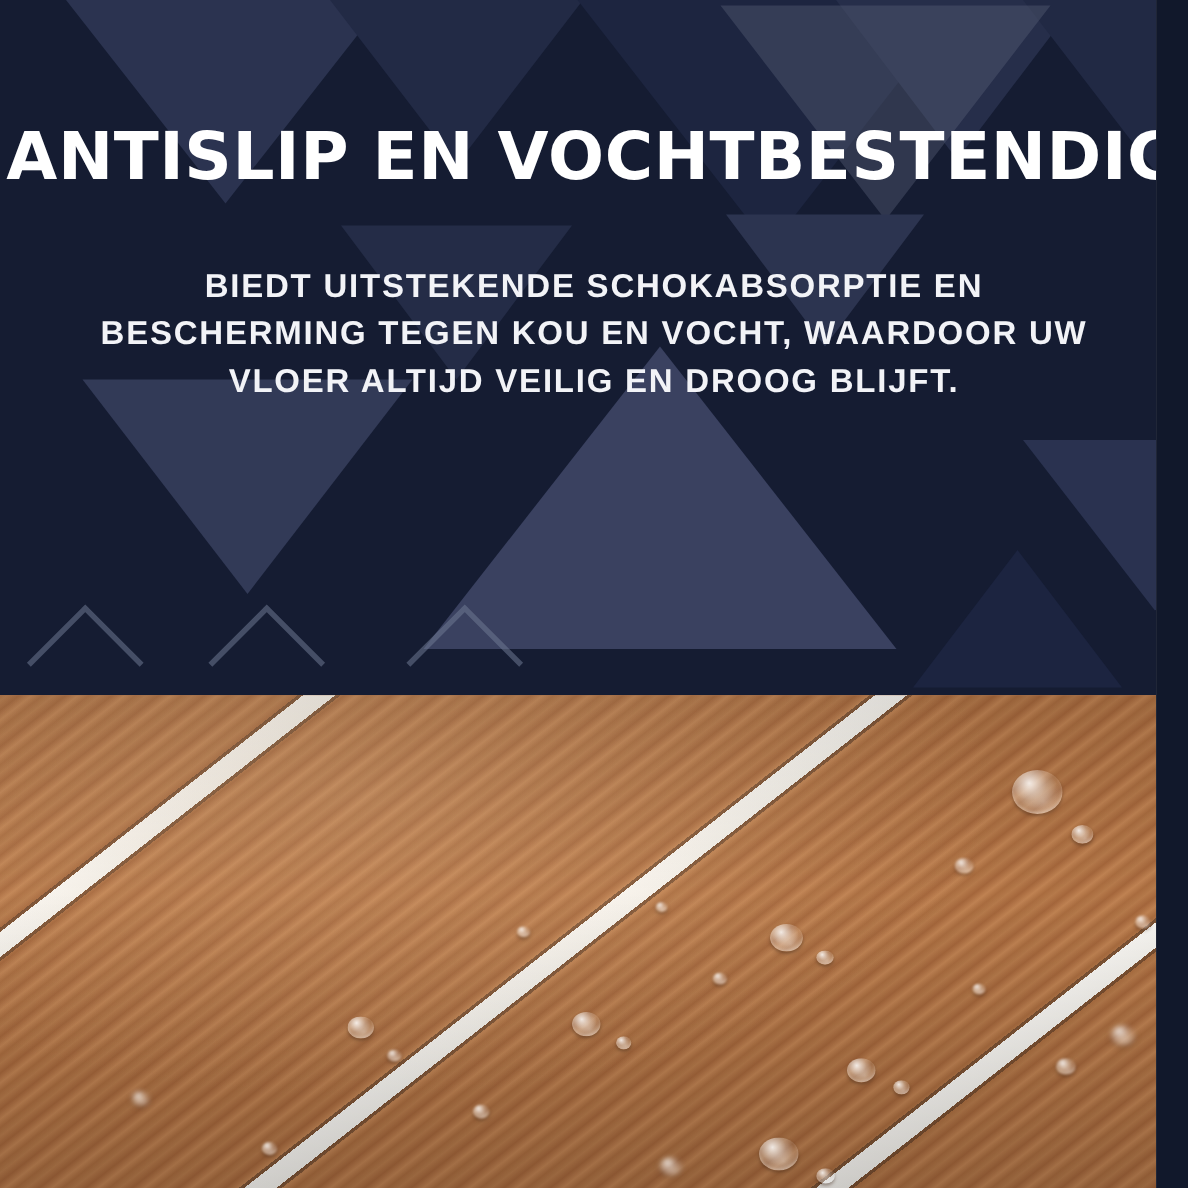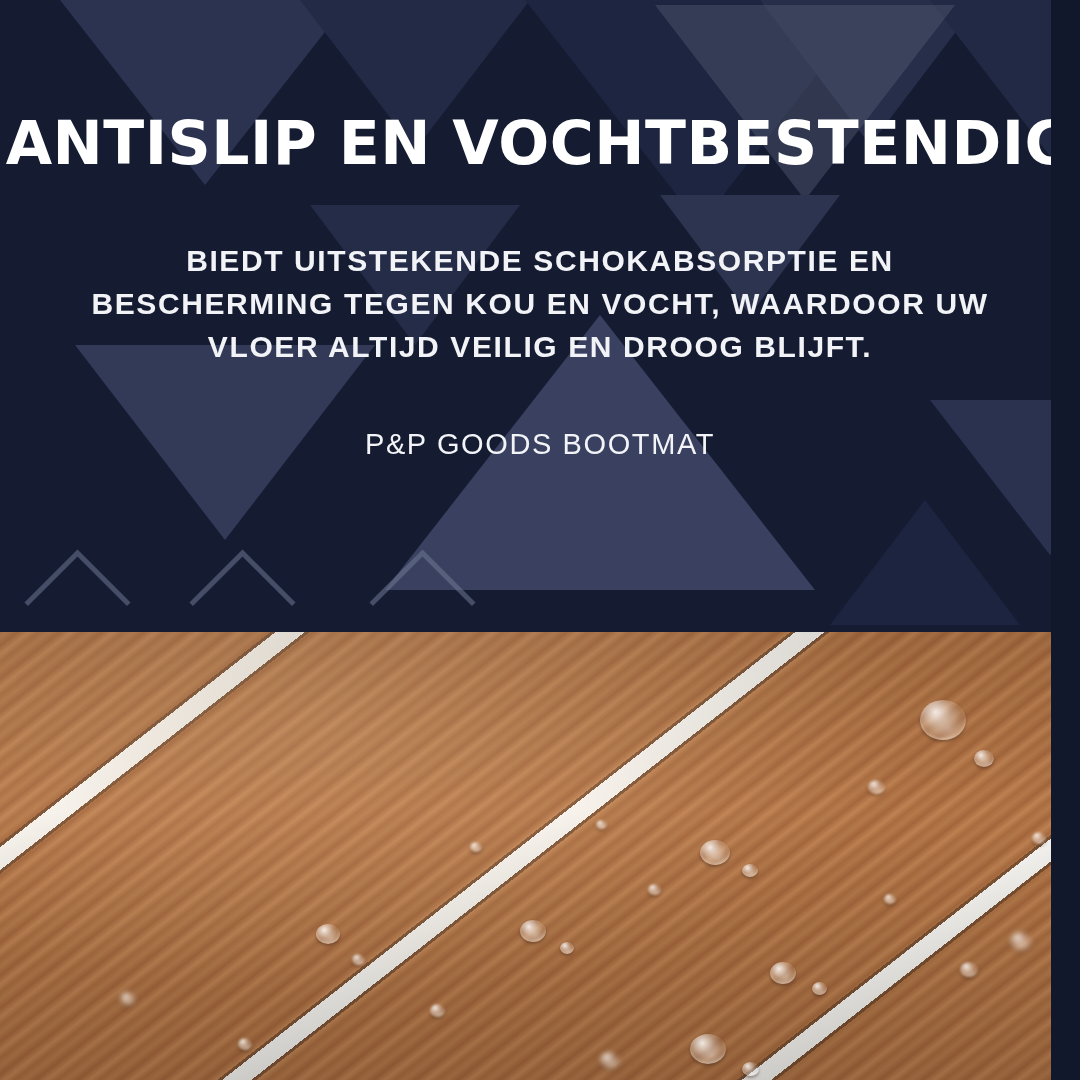--- a/index.html
+++ b/index.html
@@ -211,21 +211,20 @@
     <div class="tri down" style="--hw:120px; --h:155px; --c:#2a3250; left:930px; top:400px;"></div>
     <div class="tri up" style="--hw:95px; --h:125px; --c:#1c2440; left:830px; top:500px;"></div>
 
     <div class="chev" style="left:40px; top:565px;"></div>
     <div class="chev" style="left:205px; top:565px;"></div>
     <div class="chev" style="left:385px; top:565px;"></div>
 
     <div class="text-wrap">
       <div class="headline">ANTISLIP EN VOCHTBESTENDIG</div>
       <div class="subcopy">BIEDT UITSTEKENDE SCHOKABSORPTIE EN BESCHERMING TEGEN KOU EN VOCHT, WAARDOOR UW VLOER ALTIJD VEILIG EN DROOG BLIJFT.</div>
-      <div class="brandline">P&amp;P GOODS BOOTMAT</div>
     </div>
   </div>
 
   <div class="photo">
     <div class="wood-base"></div>
     <div class="seams"></div>
     <div class="wood-shade"></div>
 
     <div class="drop" style="left:920px; top:68px; width:46px; height:40px;"></div>
     <div class="drop" style="left:974px; top:118px; width:20px; height:17px;"></div>

